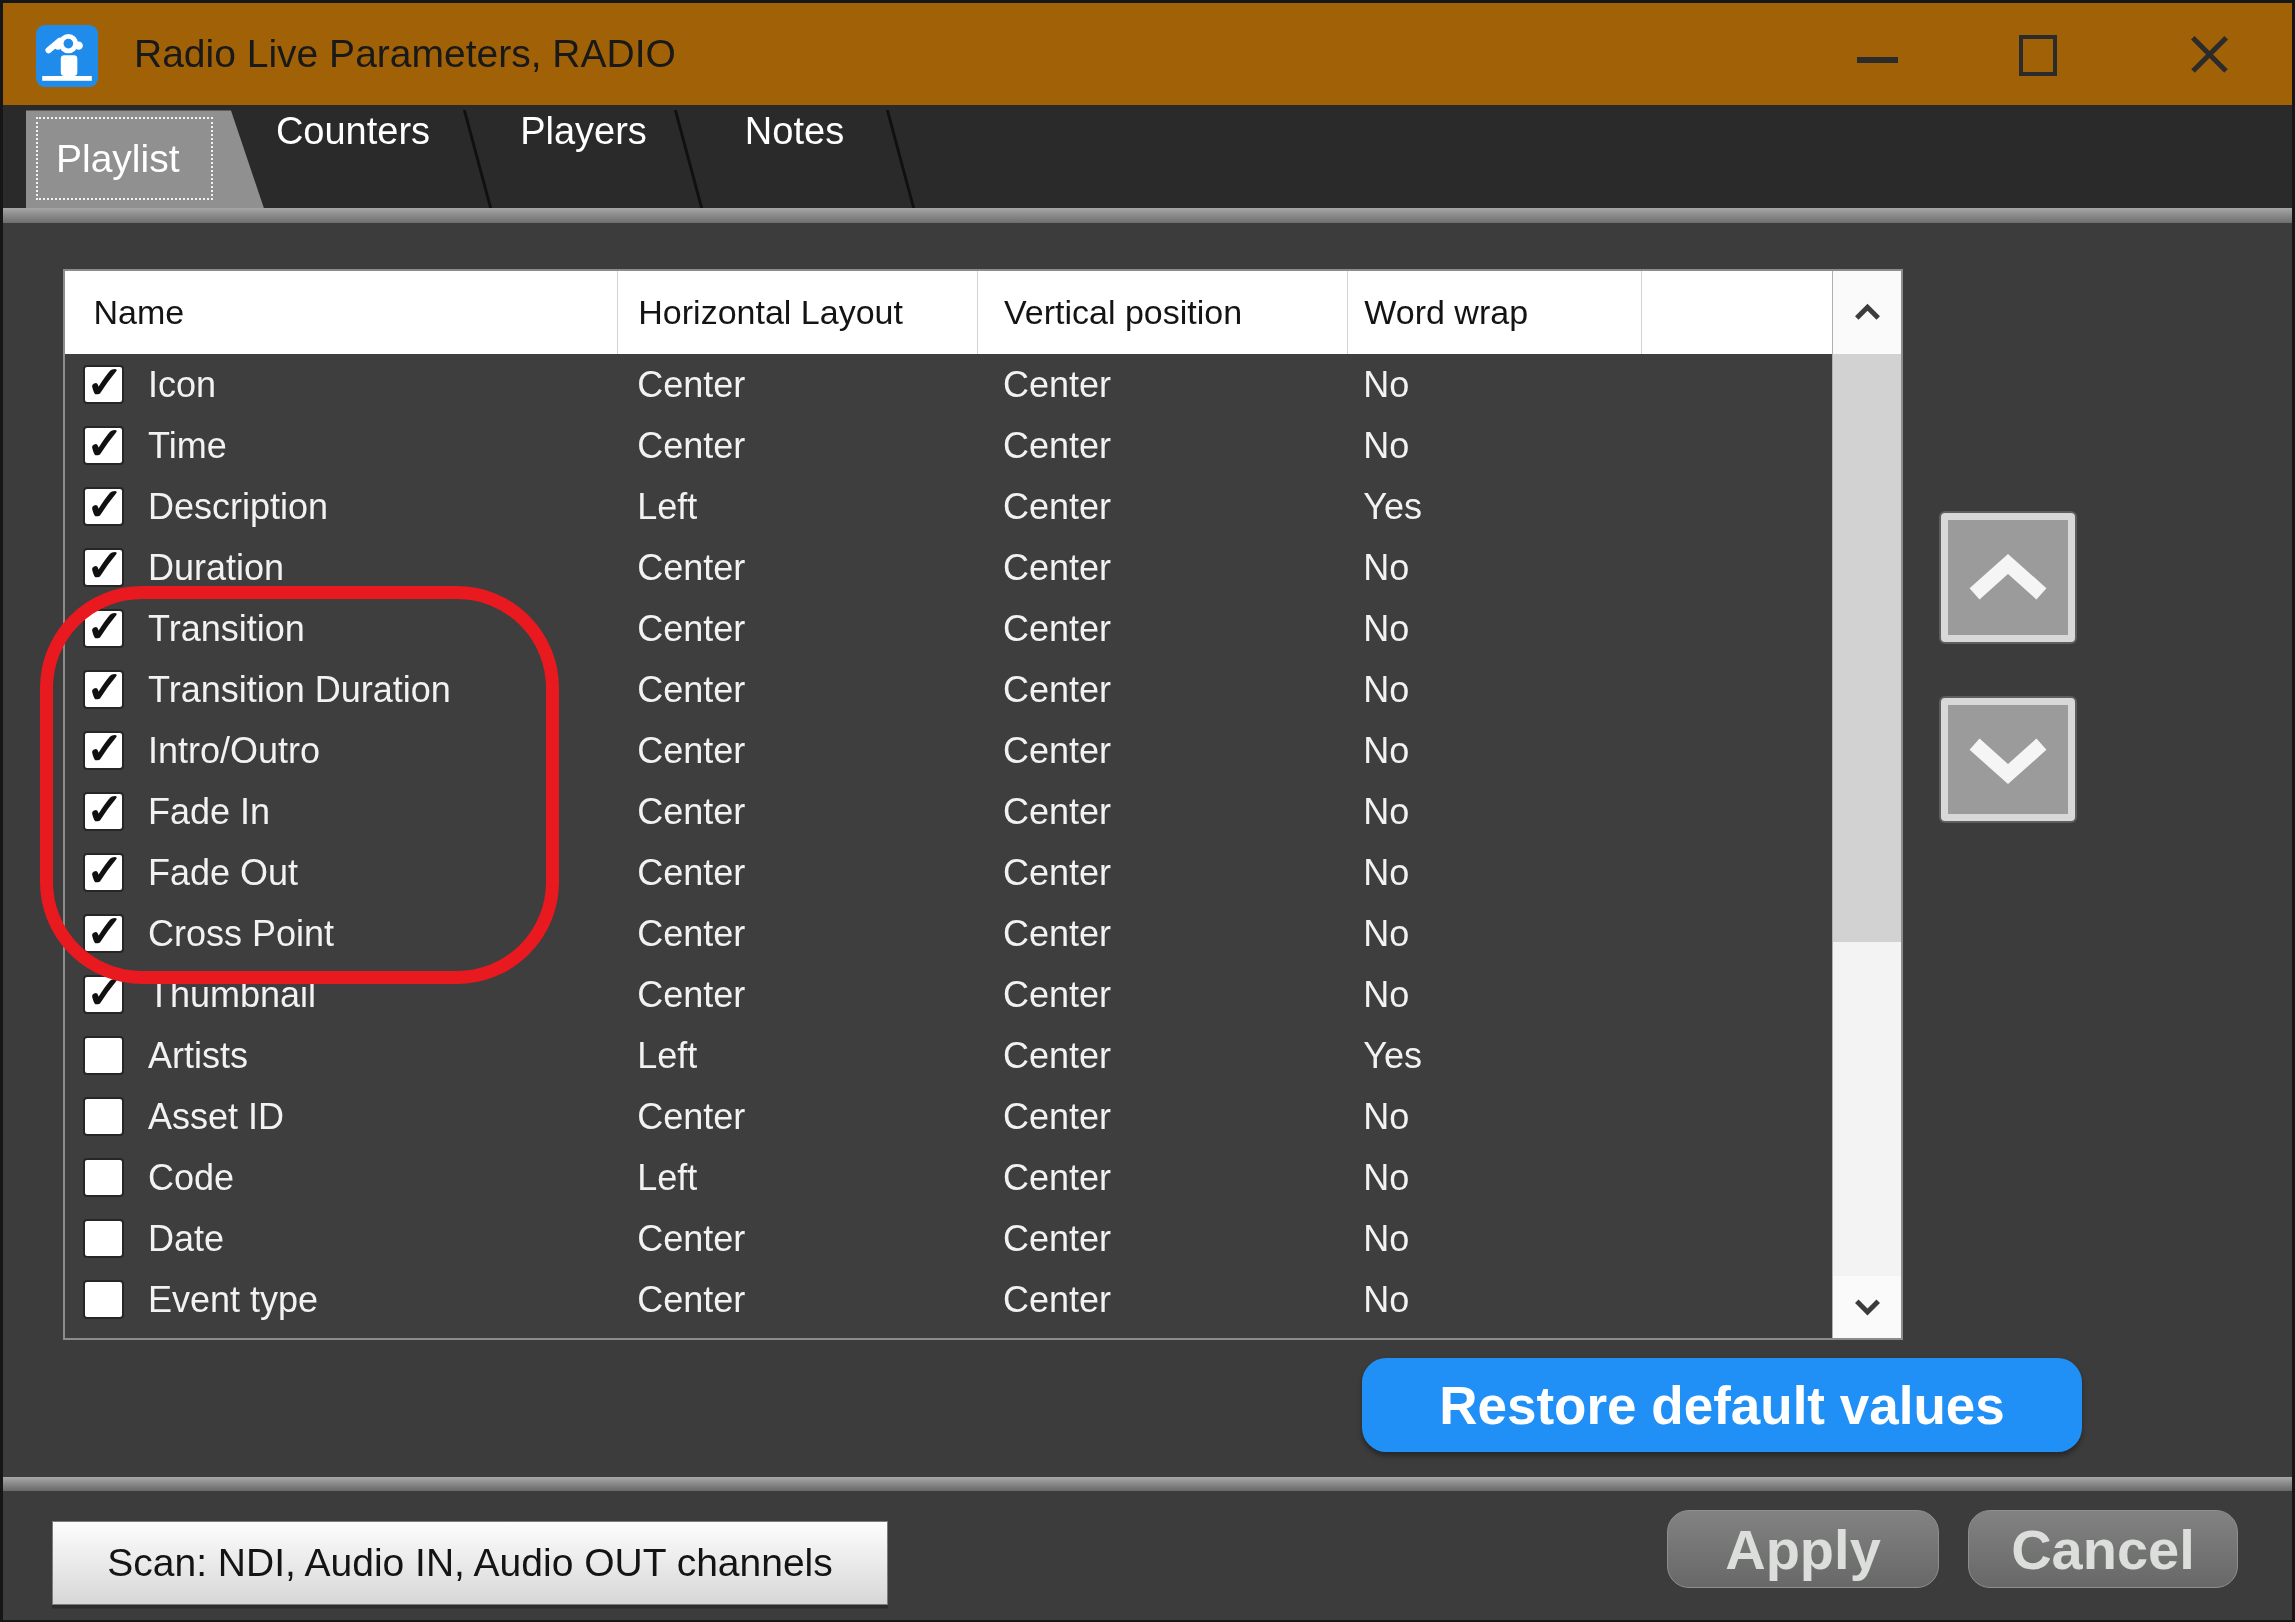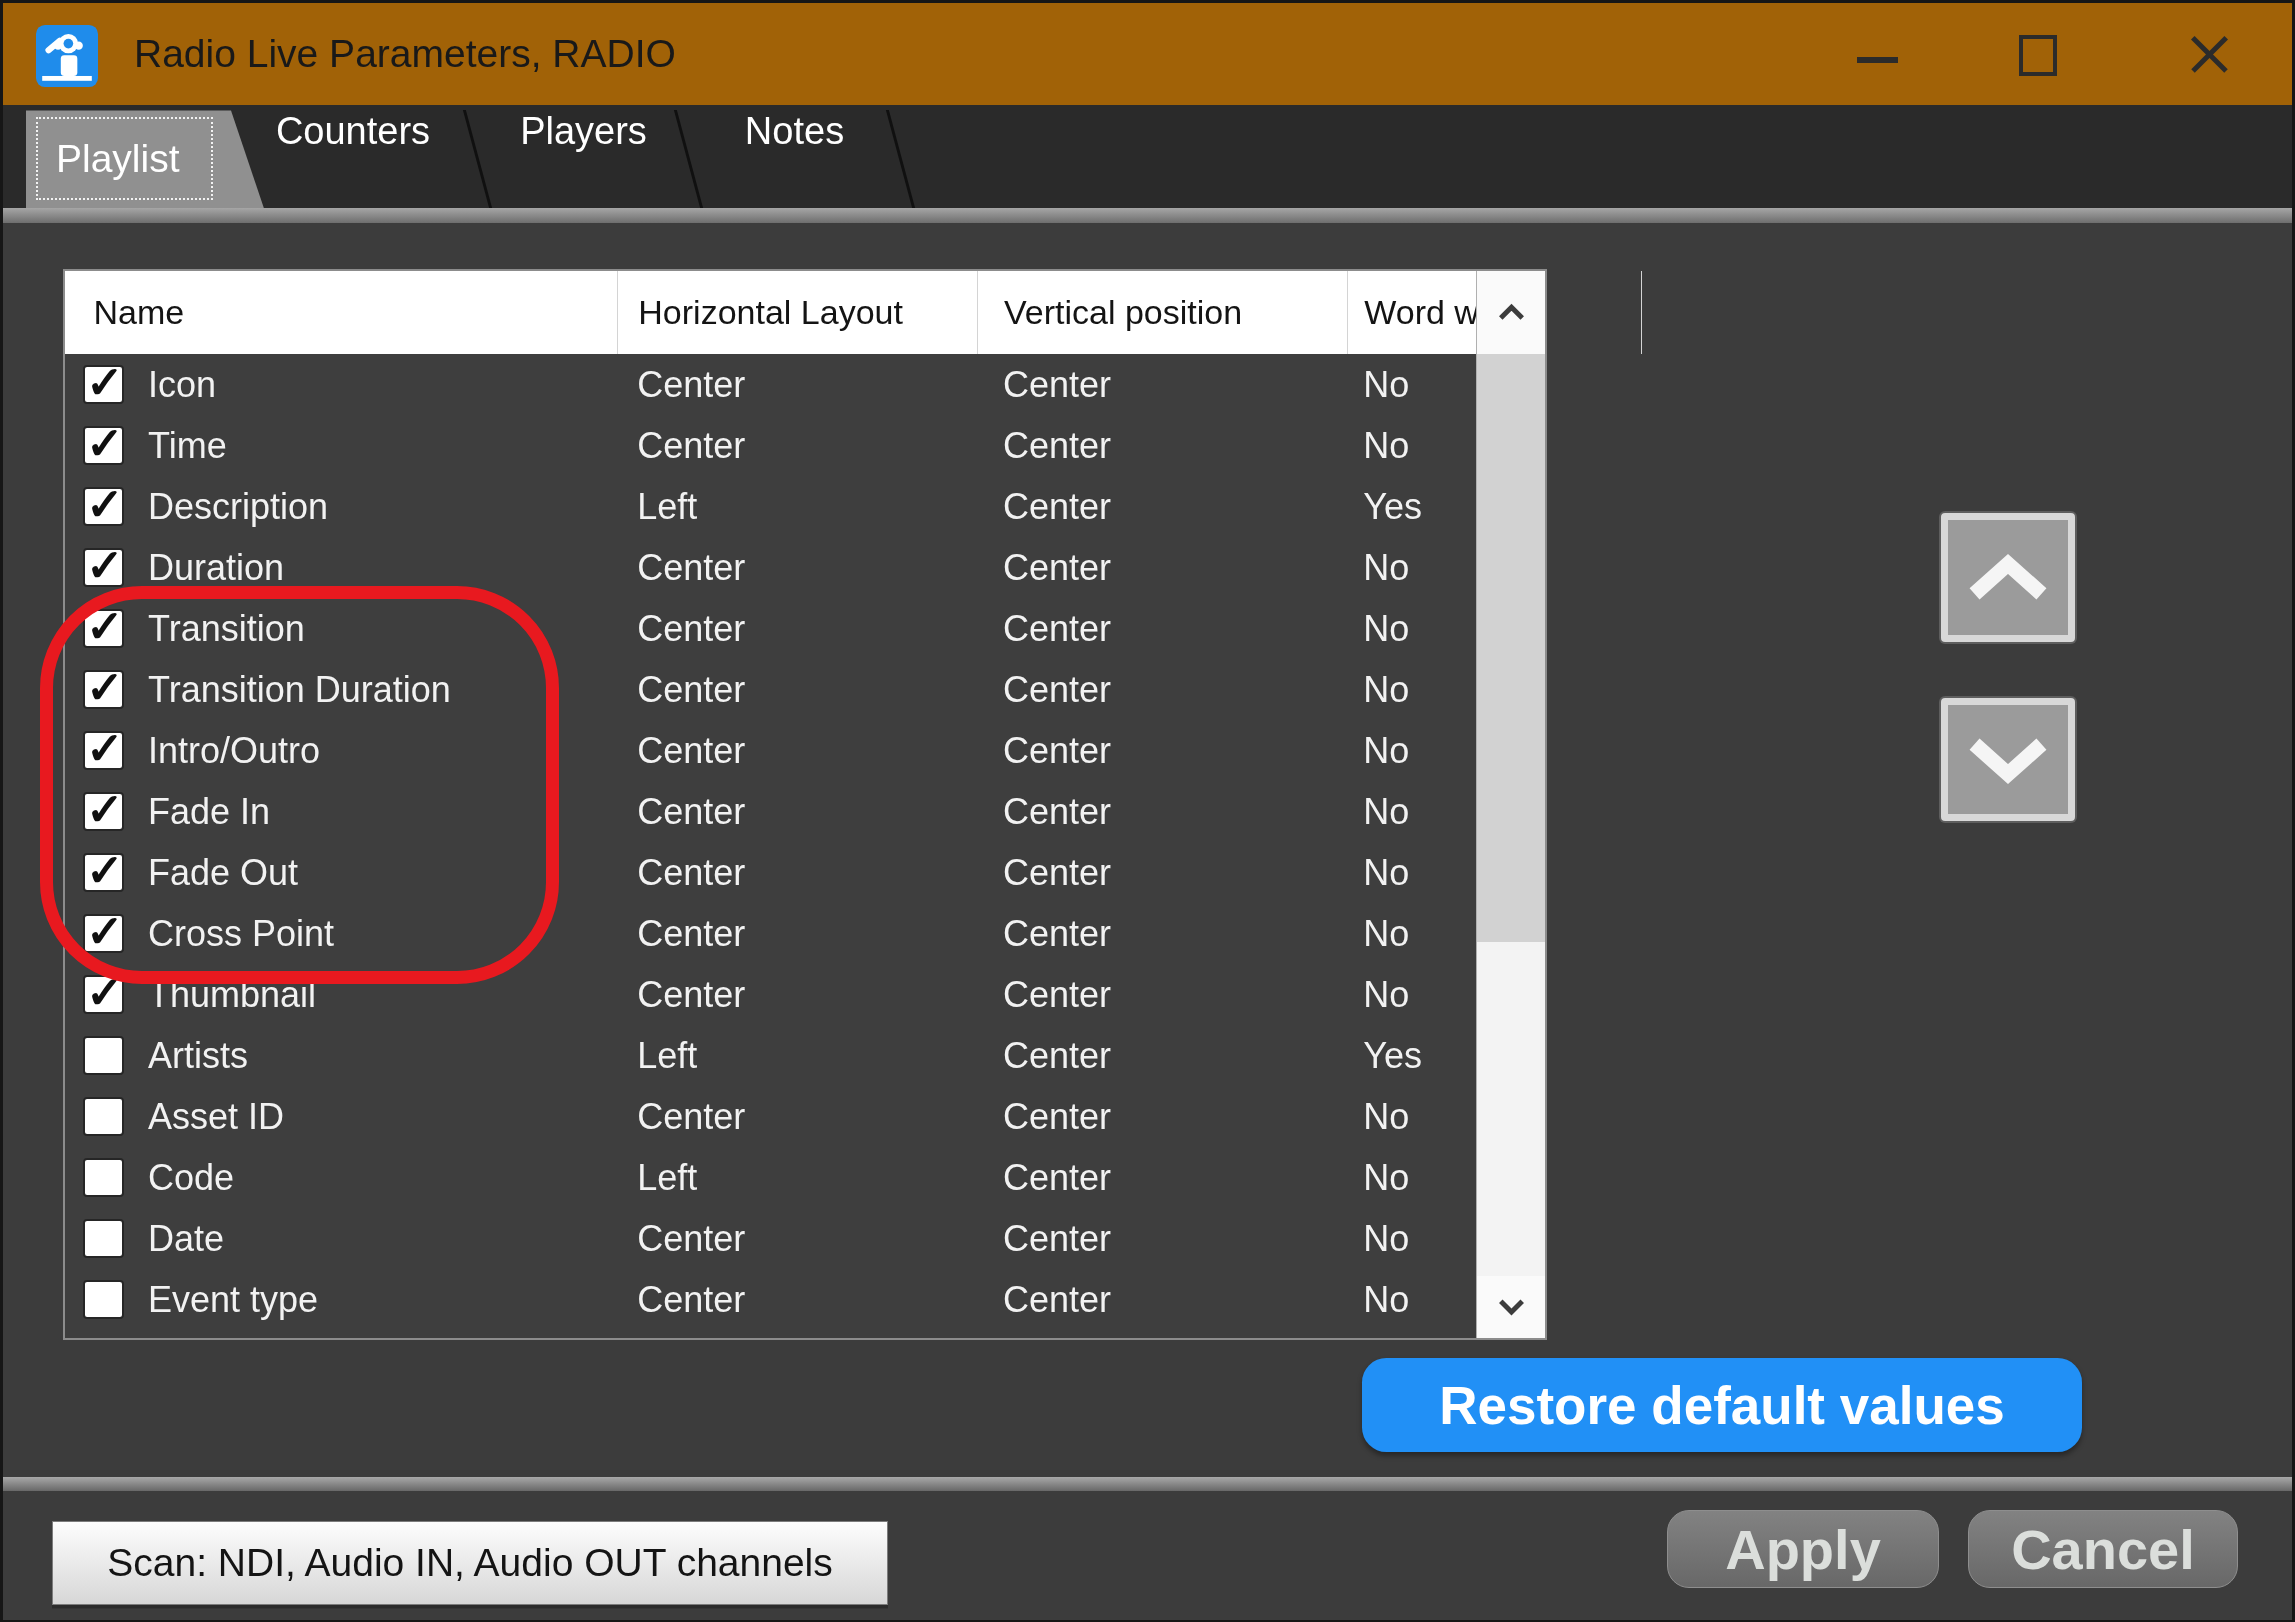--- a/index.html
+++ b/index.html
@@ -25,21 +25,21 @@
   .tab-active{position:absolute;left:23px;top:5.4px;width:238px;height:98px;background:#909090;
               clip-path:polygon(0 0, calc(100% - 33px) 0, 100% 100%, 0 100%);
               display:flex;align-items:center;color:#fff;font-size:39px;padding-left:30px;box-sizing:border-box;}
   .tab-focus{position:absolute;left:9.5px;top:6.8px;right:51px;bottom:8.1px;border:2px dotted #f2f2f2;pointer-events:none;}
   .tab{position:absolute;top:5.4px;height:98px;display:flex;justify-content:center;
        color:#fff;font-size:38px;}
   .tab-div{position:absolute;top:5.4px;width:3.4px;height:98px;background:#101010;transform:skewX(15deg);}
   .tab-band{position:absolute;left:0;top:205px;right:0;height:15px;background:linear-gradient(#a6a6a6,#6e6e6e);}
 
   
-  .table{position:absolute;left:60px;top:266px;width:1484px;height:1071px;background:#3e3e3e;
+  .table{position:absolute;left:60px;top:266px;width:1840px;height:1071px;background:#3e3e3e;
          border:2.7px solid #8c8c8c;box-sizing:border-box;padding-left:14px;}
   .thead{position:absolute;left:0;top:0;right:68px;height:83px;background:#ffffff;display:grid;
          grid-template-columns:552px 360px 370px 294px 1fr;align-items:center;}
   .thead .hcell{height:100%;display:flex;align-items:center;box-sizing:border-box;
                 font-size:34px;color:#141414;border-left:1.4px solid #d4d4d4;padding-left:20.3px;}
   .thead .hcell:first-child{border-left:none;padding-left:28.5px;}
   .thead .hcell.h3{padding-left:26px;}
   .thead .hcell.h4{padding-left:16.3px;}
   .rows{position:absolute;left:0;top:83px;right:70px;bottom:1.4px;overflow:hidden;}
   .row{display:grid;grid-template-columns:552px 360px 370px 294px 1fr;height:61px;align-items:center;}

